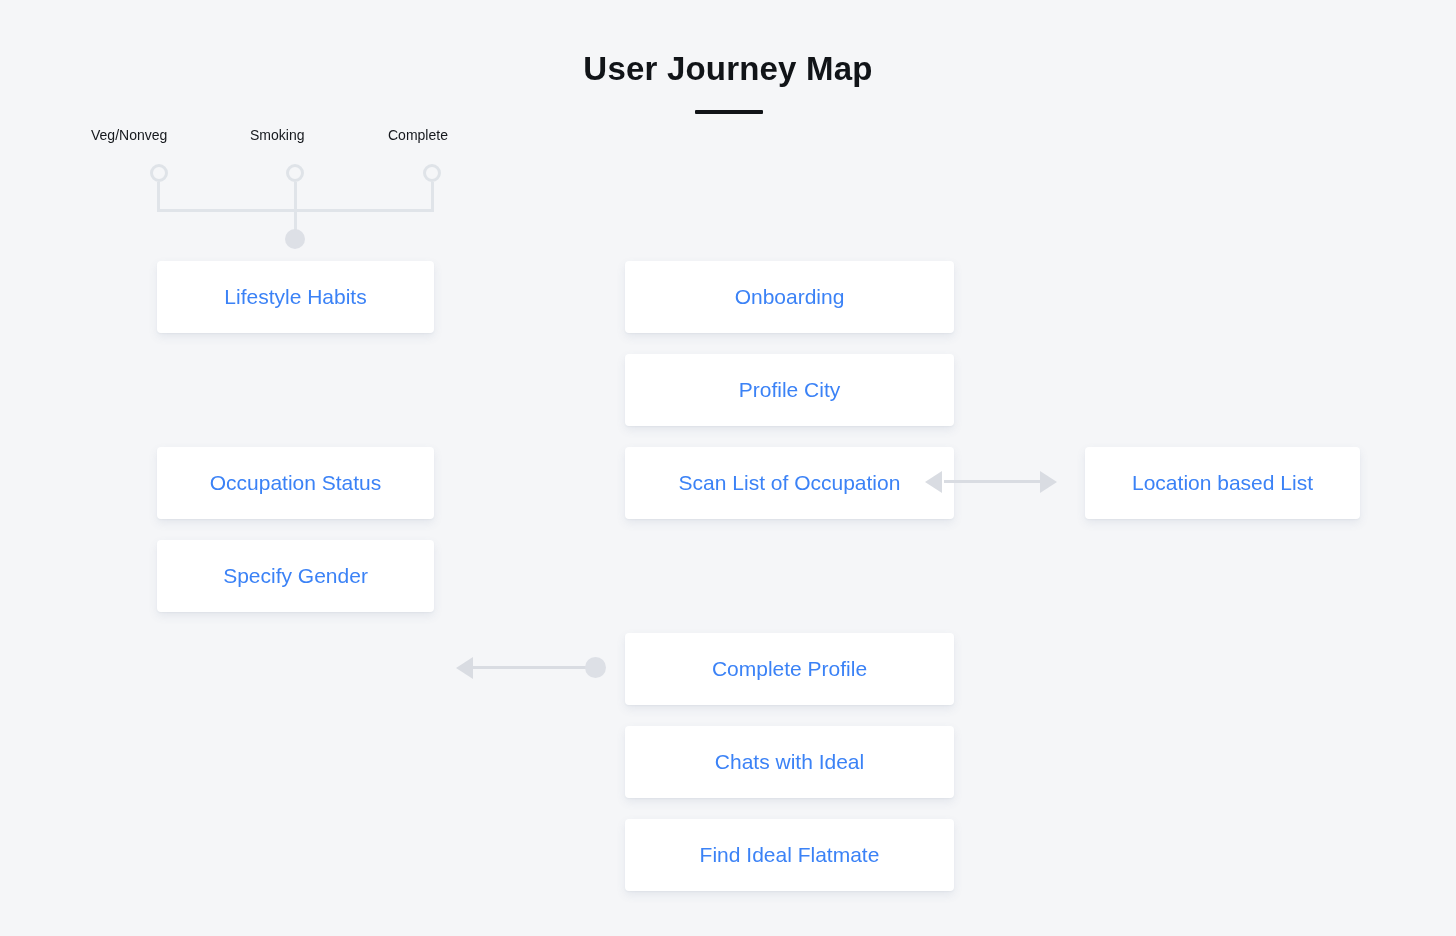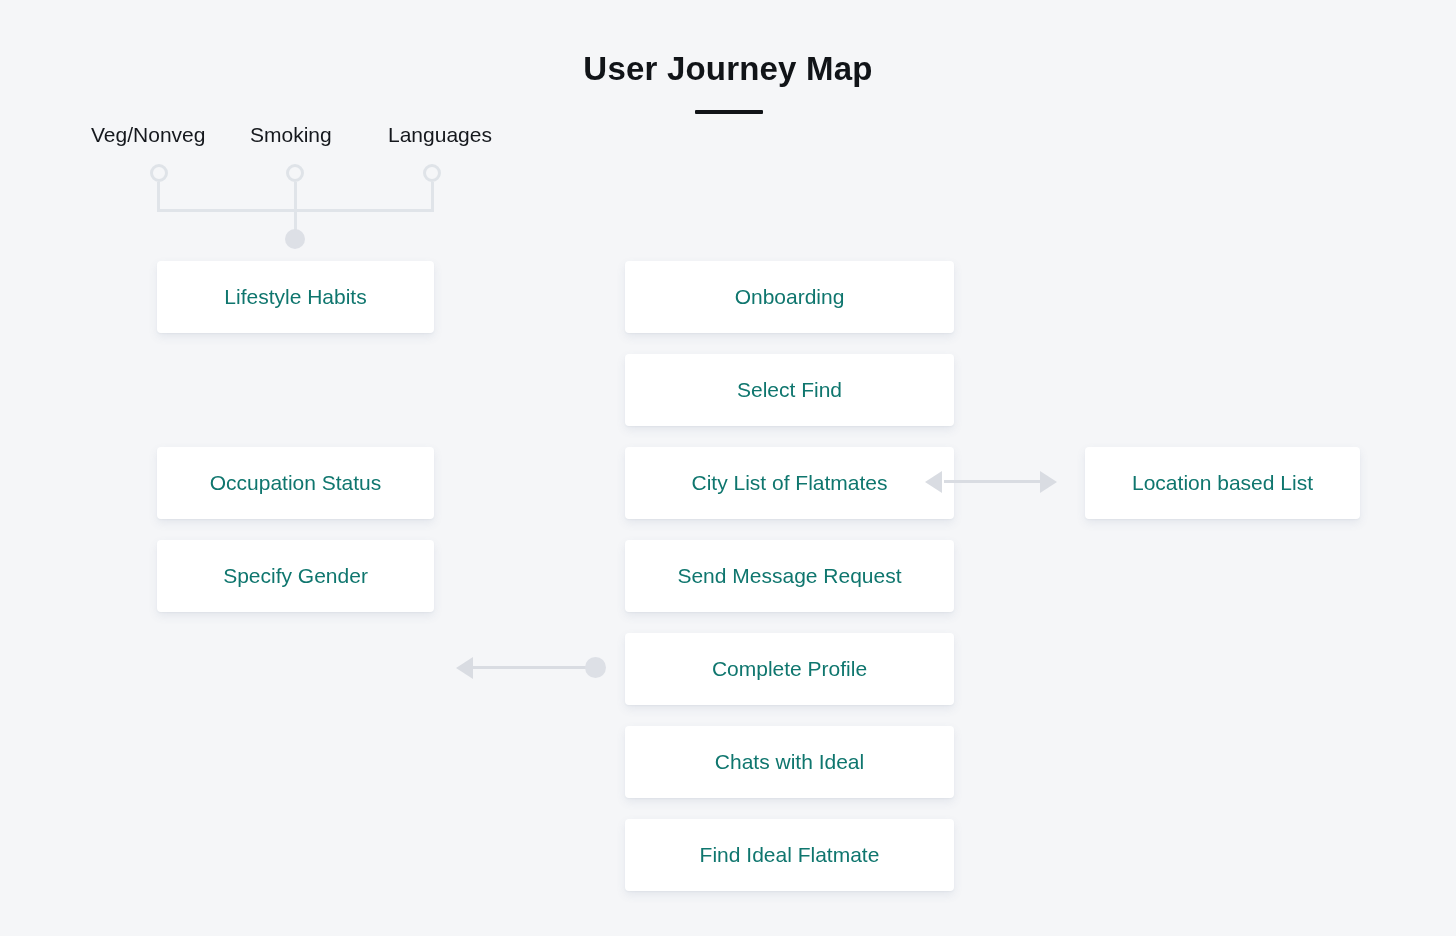--- a/index.html
+++ b/index.html
@@ -42,21 +42,21 @@
     top: 110px;
     width: 68px;
     height: 4px;
     background: #111418;
     border-radius: 1px;
   }
 
   
   .attr-label {
     position: absolute;
-    font-size: 21px;
+    font-size: 14px;
     font-weight: 400;
     color: #15181d;
     line-height: 26px;
     white-space: nowrap;
   }
   .attr-label.l1 { left: 91px;  top: 122px; }
   .attr-label.l2 { left: 250px; top: 122px; }
   .attr-label.l3 { left: 388px; top: 122px; }
 
   
@@ -106,21 +106,21 @@
     height: 72px;
     background: #ffffff;
     border-radius: 4px;
     box-shadow: 0 4px 10px rgba(80, 95, 135, 0.10),
                 0 1px 2px rgba(80, 95, 135, 0.06);
     display: flex;
     align-items: center;
     justify-content: center;
     font-size: 21px;
     font-weight: 400;
-    color: #0f766e;
+    color: #3b82f6;
     white-space: nowrap;
     box-sizing: border-box;
   }
   .col-left   { left: 157px;  width: 277px; }
   .col-mid    { left: 625px;  width: 329px; }
   .col-right  { left: 1085px; width: 275px; }
 
   
   .arrow-line {
     position: absolute;
@@ -163,21 +163,21 @@
 </head>
 <body>
 
 <div class="canvas">
 
   <div class="title">User Journey Map</div>
   <div class="title-rule"></div>
 
   <div class="attr-label l1">Veg/Nonveg</div>
   <div class="attr-label l2">Smoking</div>
-  <div class="attr-label l3">Languages</div>
+  <div class="attr-label l3">Complete</div>
 
   <div class="node-ring ring1"></div>
   <div class="node-ring ring2"></div>
   <div class="node-ring ring3"></div>
   <div class="v-stem stem1"></div>
   <div class="v-stem stem2"></div>
   <div class="v-stem stem3"></div>
   <div class="h-bar"></div>
   <div class="join-dot"></div>
 
@@ -188,27 +188,24 @@
     <span>Occupation Status</span>
   </div>
   <div class="card col-left" style="top:540px">
     <span>Specify Gender</span>
   </div>
 
   <div class="card col-mid" style="top:261px">
     <span>Onboarding</span>
   </div>
   <div class="card col-mid" style="top:354px">
-    <span>Select Find</span>
+    <span>Profile City</span>
   </div>
   <div class="card col-mid" style="top:447px">
-    <span>City List of Flatmates</span>
-  </div>
-  <div class="card col-mid" style="top:540px">
-    <span>Send Message Request</span>
+    <span>Scan List of Occupation</span>
   </div>
   <div class="card col-mid" style="top:633px">
     <span>Complete Profile</span>
   </div>
   <div class="card col-mid" style="top:726px">
     <span>Chats with Ideal</span>
   </div>
   <div class="card col-mid" style="top:819px">
     <span>Find Ideal Flatmate</span>
   </div>

